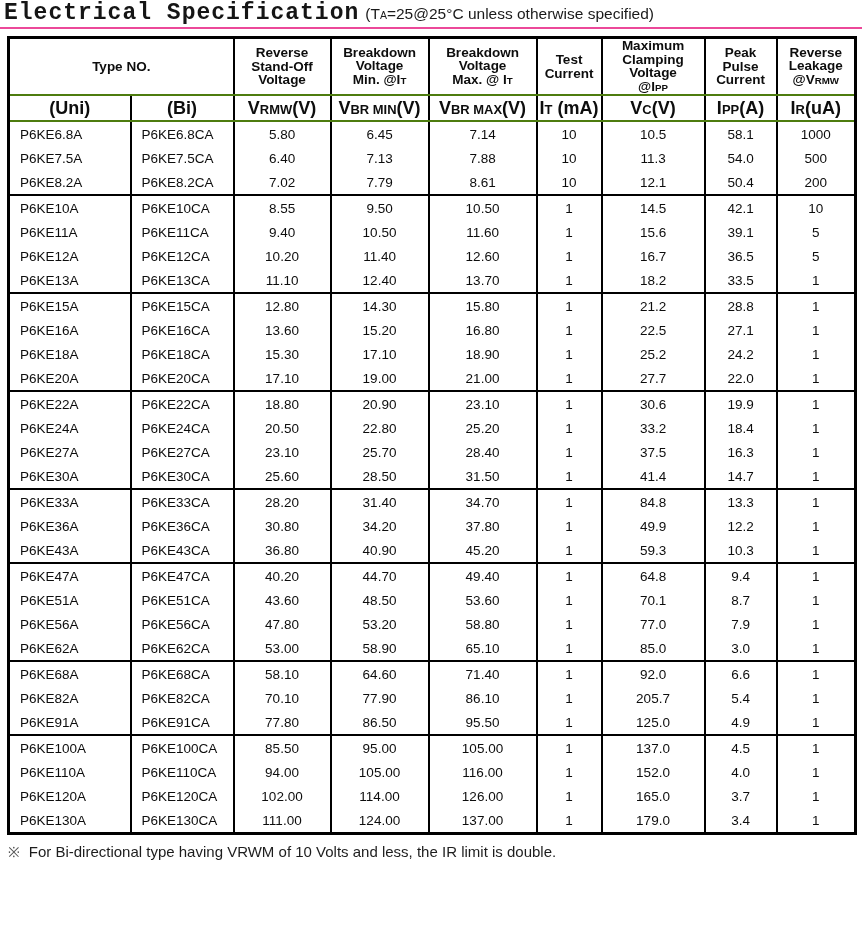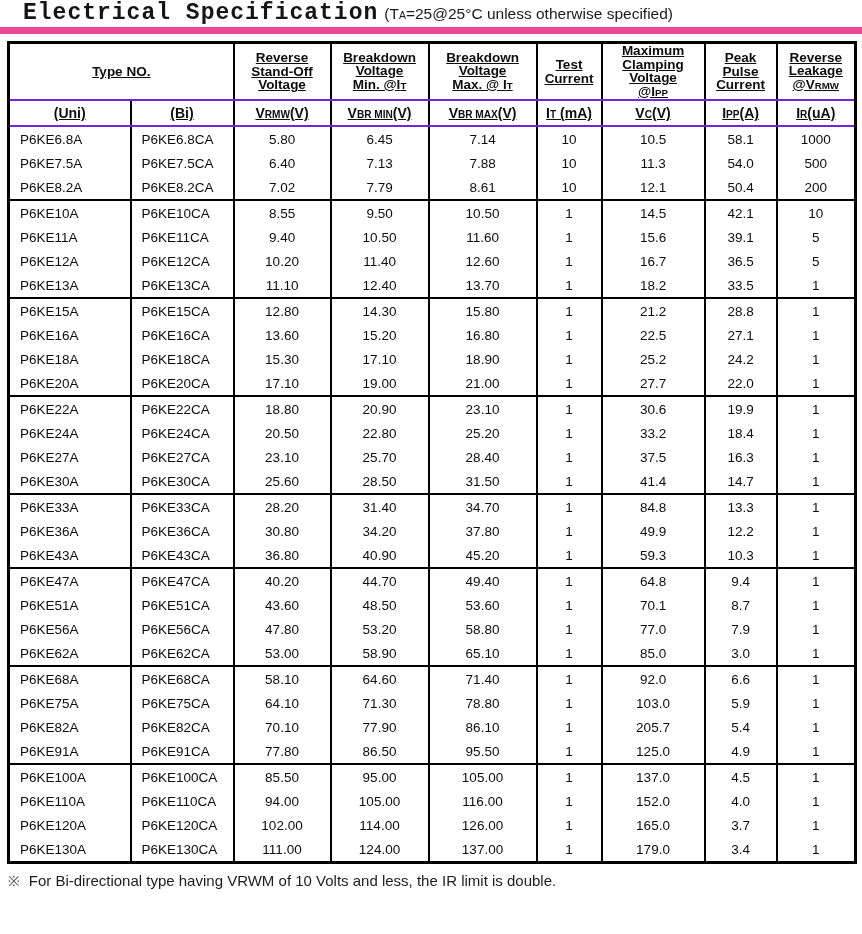--- a/index.html
+++ b/index.html
@@ -8,22 +8,22 @@
     width: 862px; height: 934px;
     font-family: "Liberation Sans", sans-serif;
     color: #111;
     overflow: hidden;
   }
   .page { width: 862px; height: 934px; position: relative; }
 
   
   .title-bar {
     height: 27px;
-    border-bottom: 7px solid #ec4899;
-    padding-left: 23px;
+    border-bottom: 2px solid #ec4899;
+    padding-left: 4px;
     white-space: nowrap;
   }
   .title-text {
     font-family: "Liberation Mono", monospace;
     font-weight: bold;
     font-size: 23px;
     letter-spacing: 1px;
     color: #151515;
     vertical-align: baseline;
   }
@@ -44,32 +44,32 @@
     width: 848px;
     border: 3px solid #000;
   }
   .spec th, .spec td {
     border-left: 2px solid #000;
     border-right: 2px solid #000;
     padding: 0;
     overflow: hidden;
     color: #0d0d0d;
   }
-  .spec thead th { border-bottom: 2px solid #6d28d9; text-decoration: underline; }
+  .spec thead th { border-bottom: 2px solid #4d7c0f; }
   .spec thead tr.hrow1 th {
     height: 55px;
     font-size: 13.5px;
     line-height: 13.5px;
     font-weight: bold;
     text-align: center;
     vertical-align: middle;
   }
   .spec thead tr.hrow2 th {
     height: 24px;
-    font-size: 14px;
+    font-size: 18px;
     font-weight: bold;
     text-align: center;
     vertical-align: middle;
   }
   .spec tbody td {
     height: 24px;
     font-size: 13.5px;
     vertical-align: middle;
   }
   .spec tbody td.type-cell { text-align: left; padding-left: 10px; }
@@ -383,31 +383,20 @@
           <td class="type-cell">P6KE68CA</td>
           <td class="num-cell">58.10</td>
           <td class="num-cell">64.60</td>
           <td class="num-cell">71.40</td>
           <td class="num-cell">1</td>
           <td class="num-cell">92.0</td>
           <td class="num-cell">6.6</td>
           <td class="num-cell">1</td>
         </tr>
         <tr>
-          <td class="type-cell">P6KE75A</td>
-          <td class="type-cell">P6KE75CA</td>
-          <td class="num-cell">64.10</td>
-          <td class="num-cell">71.30</td>
-          <td class="num-cell">78.80</td>
-          <td class="num-cell">1</td>
-          <td class="num-cell">103.0</td>
-          <td class="num-cell">5.9</td>
-          <td class="num-cell">1</td>
-        </tr>
-        <tr>
           <td class="type-cell">P6KE82A</td>
           <td class="type-cell">P6KE82CA</td>
           <td class="num-cell">70.10</td>
           <td class="num-cell">77.90</td>
           <td class="num-cell">86.10</td>
           <td class="num-cell">1</td>
           <td class="num-cell">205.7</td>
           <td class="num-cell">5.4</td>
           <td class="num-cell">1</td>
         </tr>

